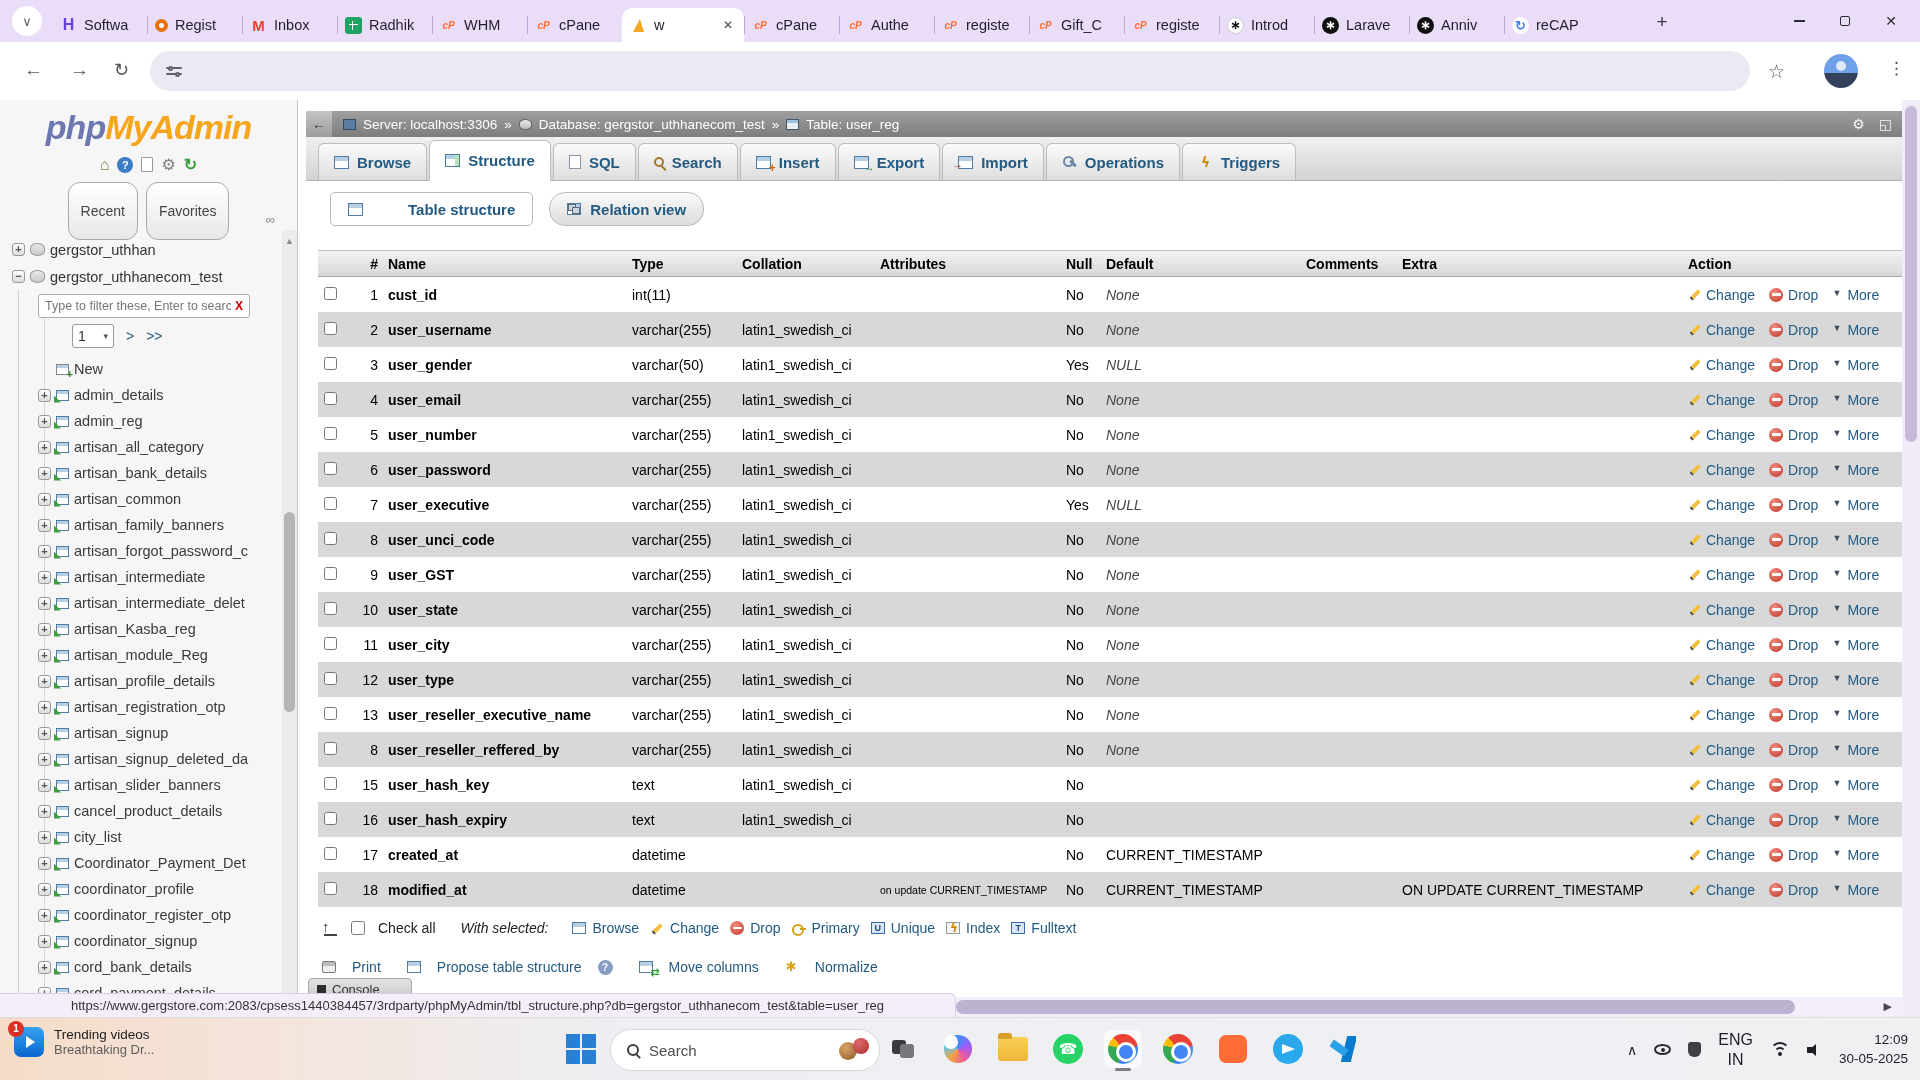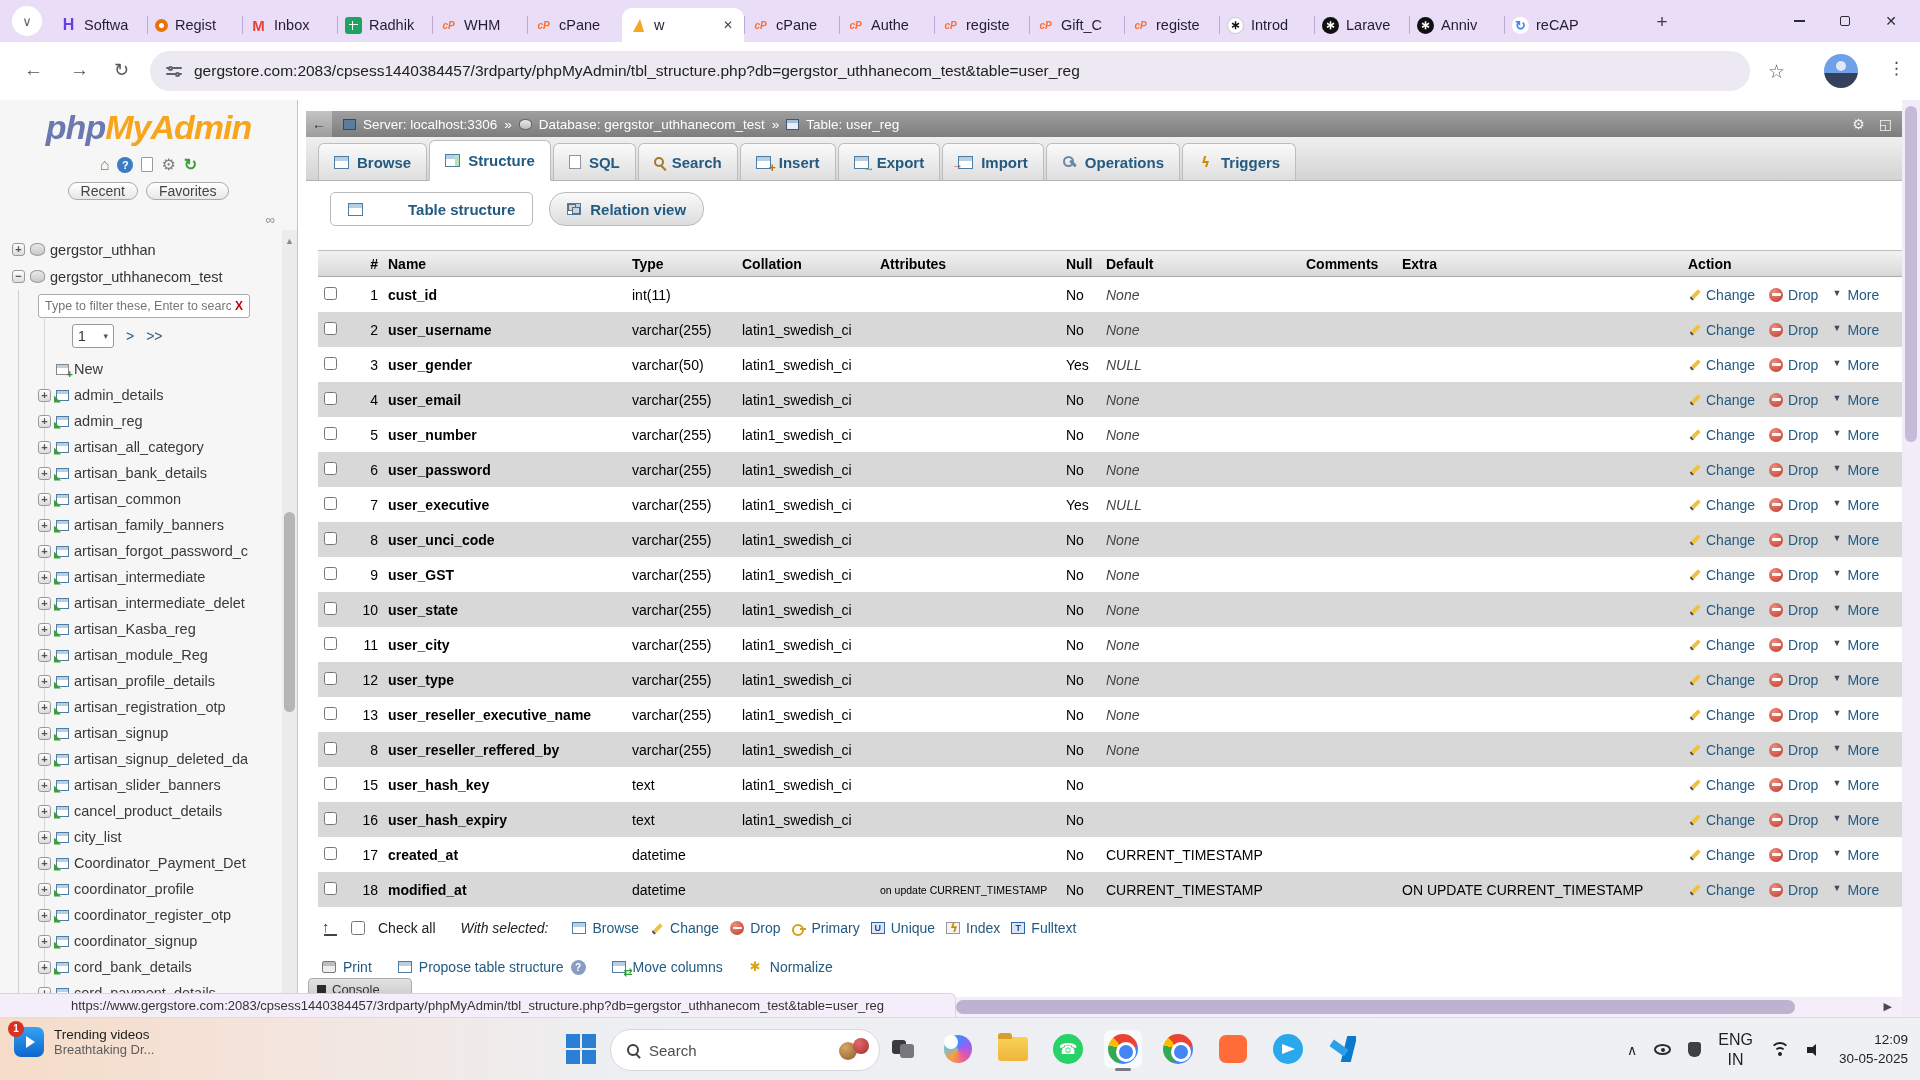--- a/index.html
+++ b/index.html
@@ -76,21 +76,21 @@
     align-items:center; justify-content:center; }
   .pico { font-size:16px; }
   .pico-home { color:#8a7b4a; }
   .pico-help { width:16px; height:16px; border-radius:50%; background:#3b7cc4; color:#fff; font-size:11px;
     font-weight:bold; display:flex; align-items:center; justify-content:center; }
   .pico-doc { width:12px; height:15px; background:#fff; border:1px solid #9a9a9a; border-radius:1px; }
   .pico-gear { color:#808080; }
   .pico-refresh { color:#3a9d3a; font-weight:bold; }
   #pma-quick { position:absolute; top:82px; left:0; width:100%; display:flex; gap:8px; justify-content:center; }
   .pma-btn { border:1px solid #aaa; border-radius:12px; background:linear-gradient(#fff,#e7e7e7);
-    padding:0 12px; font-size:14px; color:#444; }
+    padding:20px 12px; font-size:14px; color:#444; }
   #nav-link-icon { position:absolute; top:112px; right:22px; color:#8a8a8a; font-size:13px; }
   #tree { position:absolute; top:136px; left:8px; right:20px; }
   .dbitem { height:27px; display:flex; align-items:center; gap:5px; padding-left:4px; font-size:14.5px; color:#333; }
   .exp { width:13px; height:13px; flex:none; border:1px solid #9a9a9a; border-radius:3px;
     background:linear-gradient(#fdfdfd,#dcdcdc); color:#555; font:bold 11px/11px "Liberation Sans",sans-serif;
     text-align:center; }
   .exp:empty { visibility:hidden; }
   .tk-db { width:15px; height:13px; flex:none; background:linear-gradient(#e9e9e9,#c9c9c9);
     border:1px solid #9a9a9a; border-radius:50% / 38%; }
   .sb-filter { margin:4px 0 4px 30px; width:212px; height:24px; border:1px solid #aaa; border-radius:3px;
@@ -218,21 +218,21 @@
   .ai-key::before { content:""; position:absolute; left:0; top:2px; width:8px; height:8px;
     border:2.5px solid #d4a017; border-radius:50%; }
   .ai-key::after { content:""; position:absolute; left:8px; top:5.5px; width:6px; height:2.5px; background:#d4a017; }
   .ai-unique, .ai-fulltext { border:1px solid #3465a4; background:#dce6f5; color:#1f4e8c;
     font:bold 9px/11px "Liberation Sans",sans-serif; text-align:center; }
   .ai-index { border:1px solid #999; background:#f4f4f4; }
   .ai-index::after { content:"\03DF"; position:absolute; left:3px; top:-1px; color:#cf8a00;
     font:bold 12px/12px "DejaVu Sans",sans-serif; }
   #ftrow { position:absolute; left:322px; top:954px; height:26px; display:flex; align-items:center;
     gap:26px; font-size:14px; }
-  .flink { color:#235a81; display:flex; align-items:center; gap:7px;justify-content:center; }
+  .flink { color:#235a81; display:flex; align-items:center; gap:16px;justify-content:center; }
   .fl { display:inline-block; position:relative; width:14px; height:12px; flex:none; }
   .fl-print { border:1px solid #7a7a7a; background:linear-gradient(#bdbdbd 0 4px,#eee 4px); border-radius:2px; }
   .fl-propose { border:1px solid #4f7ca3; background:linear-gradient(#b7cfe3 0 4px,#fff 4px); }
   .fl-move { border:1px solid #4f7ca3; background:linear-gradient(#b7cfe3 0 4px,#fff 4px); }
   .fl-move::after { content:"\21C4"; position:absolute; right:-8px; bottom:-6px; color:#2e9b2e;
     font:bold 11px/11px "DejaVu Sans",sans-serif; }
   .fl-normalize::after { content:"\2731"; position:absolute; left:1px; top:-1px; color:#d9a514;
     font:bold 13px/13px "DejaVu Sans",sans-serif; }
   .help-circle { width:15px; height:15px; border-radius:50%; background:#8a9cc4; color:#fff;
     font:bold 10px/15px "Liberation Sans",sans-serif; text-align:center; }
@@ -447,21 +447,20 @@
 
 <div id="toolbar">
   <span class="navbtn" id="btn-back">←</span>
   <span class="navbtn" id="btn-fwd">→</span>
   <span class="navbtn" id="btn-reload">↻</span>
   <div id="omnibox">
     <span id="site-info">
         <i></i>
         <i></i>
       </span>
-    <span id="url-text">gergstore.com:2083/cpsess1440384457/3rdparty/phpMyAdmin/tbl_structure.php?db=gergstor_uthhanecom_test&amp;table=user_reg</span>
   </div>
   <span id="bookmark-star">☆</span>
   <span id="avatar"></span>
   <span id="menu-dots">⋮</span>
 </div>
 
 <div id="sidebar">
   <div id="pma-logo"><span class="lp">php</span><span class="lm">MyAdmin</span></div>
   <div id="pma-iconrow">
     <span class="pico pico-home">⌂</span>

